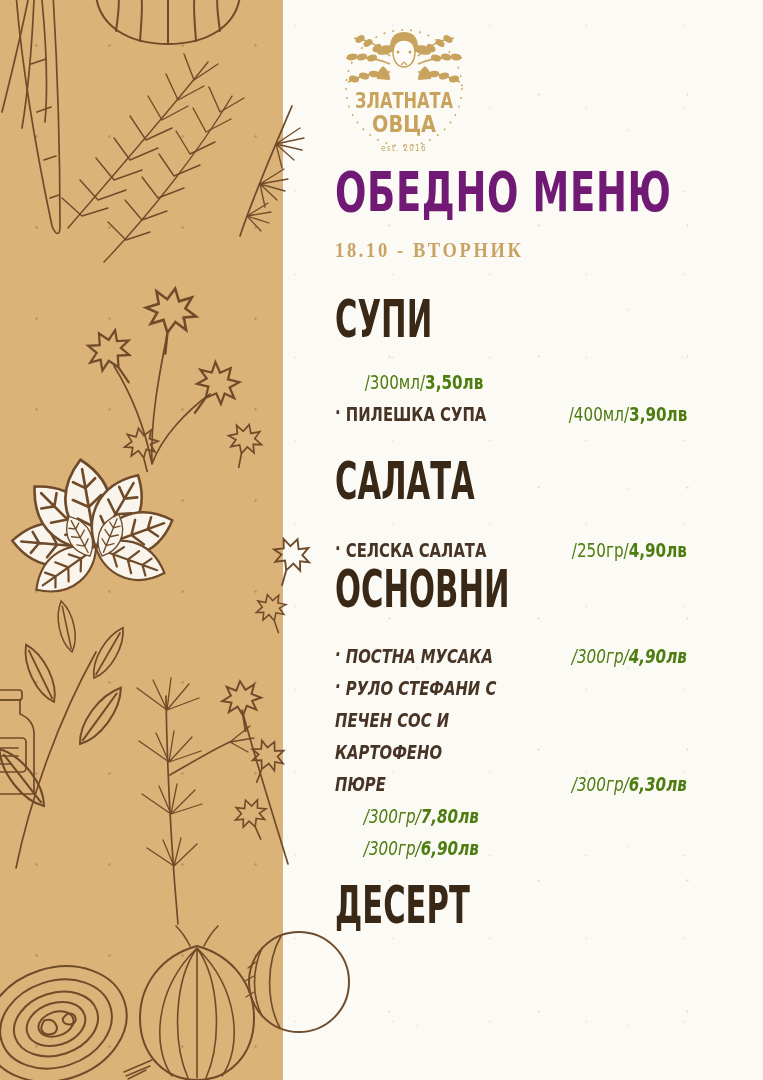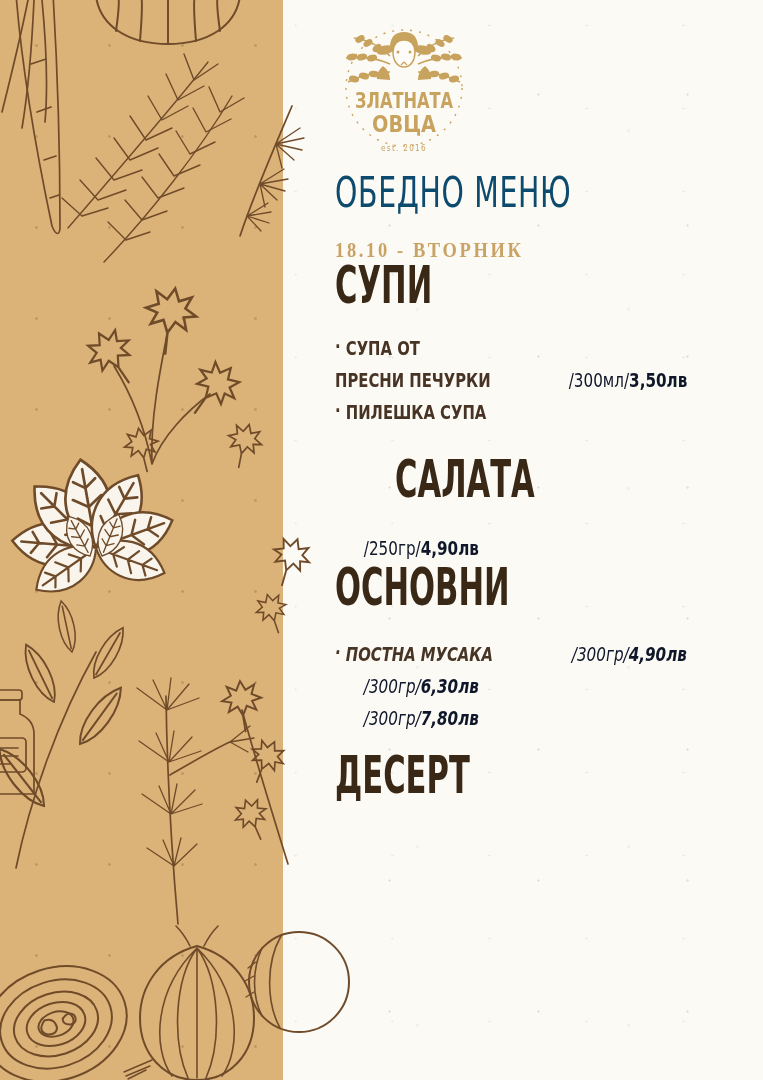--- a/index.html
+++ b/index.html
@@ -24,46 +24,46 @@
   }
   .band svg { position:absolute; left:0; top:0; overflow:visible; }
 
   .logo { position:absolute; left:334px; top:22px; }
   .logo text { font-family:"DejaVu Sans", sans-serif; }
 
   .menu-col { position:absolute; left:335px; top:0; width:352px; }
 
   .sx { display:inline-block; transform-origin:0 70%; }
 
-  .title { margin-top:158px; font-size:43px; line-height:68px; font-weight:normal;
-           color:#0c4a6e; white-space:nowrap; }
+  .title { margin-top:158px; font-size:56px; line-height:68px; font-weight:bold;
+           color:#701a75; white-space:nowrap; }
   .title .sx { transform:scaleX(.66); letter-spacing:1px; }
 
   .subtitle { margin-top:12px; font-family:"Liberation Serif", serif; font-weight:bold;
               font-size:21px; line-height:24px; color:#c9a364; white-space:nowrap; }
   .subtitle .sx { transform:scaleX(.88); letter-spacing:3px; }
 
   .sec-head { font-size:51px; line-height:48px; font-weight:bold; color:#3a2817; white-space:nowrap; }
   .sec-head .sx { transform:scaleX(.60); }
 
-  #sec-supi    { }
+  #sec-supi    { margin-top:34px; }
   #items-supi  { margin-top:22px; }
-  #sec-salata  { margin-top:28px;text-align:center; }
+  #sec-salata  { margin-top:28px; }
   #items-salata{ margin-top:28px; }
   #sec-osnovni { }
   #items-osnovni{ margin-top:26px;font-style:italic; }
   #sec-desert  { margin-top:18px; }
 
   .row { display:flex; justify-content:space-between; align-items:flex-end;
          line-height:32px; font-size:19px; font-weight:bold; color:#473425; }
   .name  { flex:1 1 auto; }
   .name .sx { transform:scaleX(.78); transform-origin:0 100%; }
   .nm { white-space:pre-line; }
   .blt { display:inline-block; transform:translateY(-2px); }
-  .price { white-space:nowrap; color:#0f172a; }
+  .price { white-space:nowrap; color:#4d7c0f; }
   .price .sx { transform:scaleX(.80); transform-origin:100% 100%; }
   .portion { font-weight:400; }
   .amount  { font-weight:bold; }
 </style>
 </head>
 <body>
 
 <div class="band">
   <svg width="302" height="1080" viewBox="0 0 302 1080">
     <defs>
@@ -227,46 +227,50 @@
 </svg>
 
 <div class="menu-col">
 
   <h1 class="title"><span class="sx">ОБЕДНО МЕНЮ</span></h1>
   <div class="subtitle"><span class="sx">18.10 - ВТОРНИК</span></div>
 
   <h2 class="sec-head" id="sec-supi"><span class="sx">СУПИ</span></h2>
   <div class="items" id="items-supi">
     <div class="row">
-      <div class="name"><span class="sx"><span class="blt">·</span> <span class="nm">СУПА ОТ ПРЕСНИ ПЕЧУРКИ</span></span></div>
       <div class="price"><span class="sx"><span class="portion">/300мл/</span><span class="amount">3,50лв</span></span></div>
     </div>
     <div class="row">
       <div class="name"><span class="sx"><span class="blt">·</span> <span class="nm">ПИЛЕШКА СУПА</span></span></div>
+      <div class="price"><span class="sx"><span class="portion">/400мл/</span><span class="amount">3,90лв</span></span></div>
     </div>
   </div>
 
   <h2 class="sec-head" id="sec-salata"><span class="sx">САЛАТА</span></h2>
   <div class="items" id="items-salata">
     <div class="row">
+      <div class="name"><span class="sx"><span class="blt">·</span> <span class="nm">СЕЛСКА САЛАТА</span></span></div>
       <div class="price"><span class="sx"><span class="portion">/250гр/</span><span class="amount">4,90лв</span></span></div>
     </div>
   </div>
 
   <h2 class="sec-head" id="sec-osnovni"><span class="sx">ОСНОВНИ</span></h2>
   <div class="items" id="items-osnovni">
     <div class="row">
       <div class="name"><span class="sx"><span class="blt">·</span> <span class="nm">ПОСТНА МУСАКА</span></span></div>
       <div class="price"><span class="sx"><span class="portion">/300гр/</span><span class="amount">4,90лв</span></span></div>
     </div>
     <div class="row">
+      <div class="name"><span class="sx"><span class="blt">·</span> <span class="nm">РУЛО СТЕФАНИ С ПЕЧЕН СОС И
+КАРТОФЕНО ПЮРЕ</span></span></div>
       <div class="price"><span class="sx"><span class="portion">/300гр/</span><span class="amount">6,30лв</span></span></div>
     </div>
     <div class="row">
       <div class="price"><span class="sx"><span class="portion">/300гр/</span><span class="amount">7,80лв</span></span></div>
     </div>
     <div class="row">
+      <div class="price"><span class="sx"><span class="portion">/300гр/</span><span class="amount">6,90лв</span></span></div>
     </div>
   </div>
 
   <h2 class="sec-head" id="sec-desert"><span class="sx">ДЕСЕРТ</span></h2>
 
 </div>
 
 </body></html>

